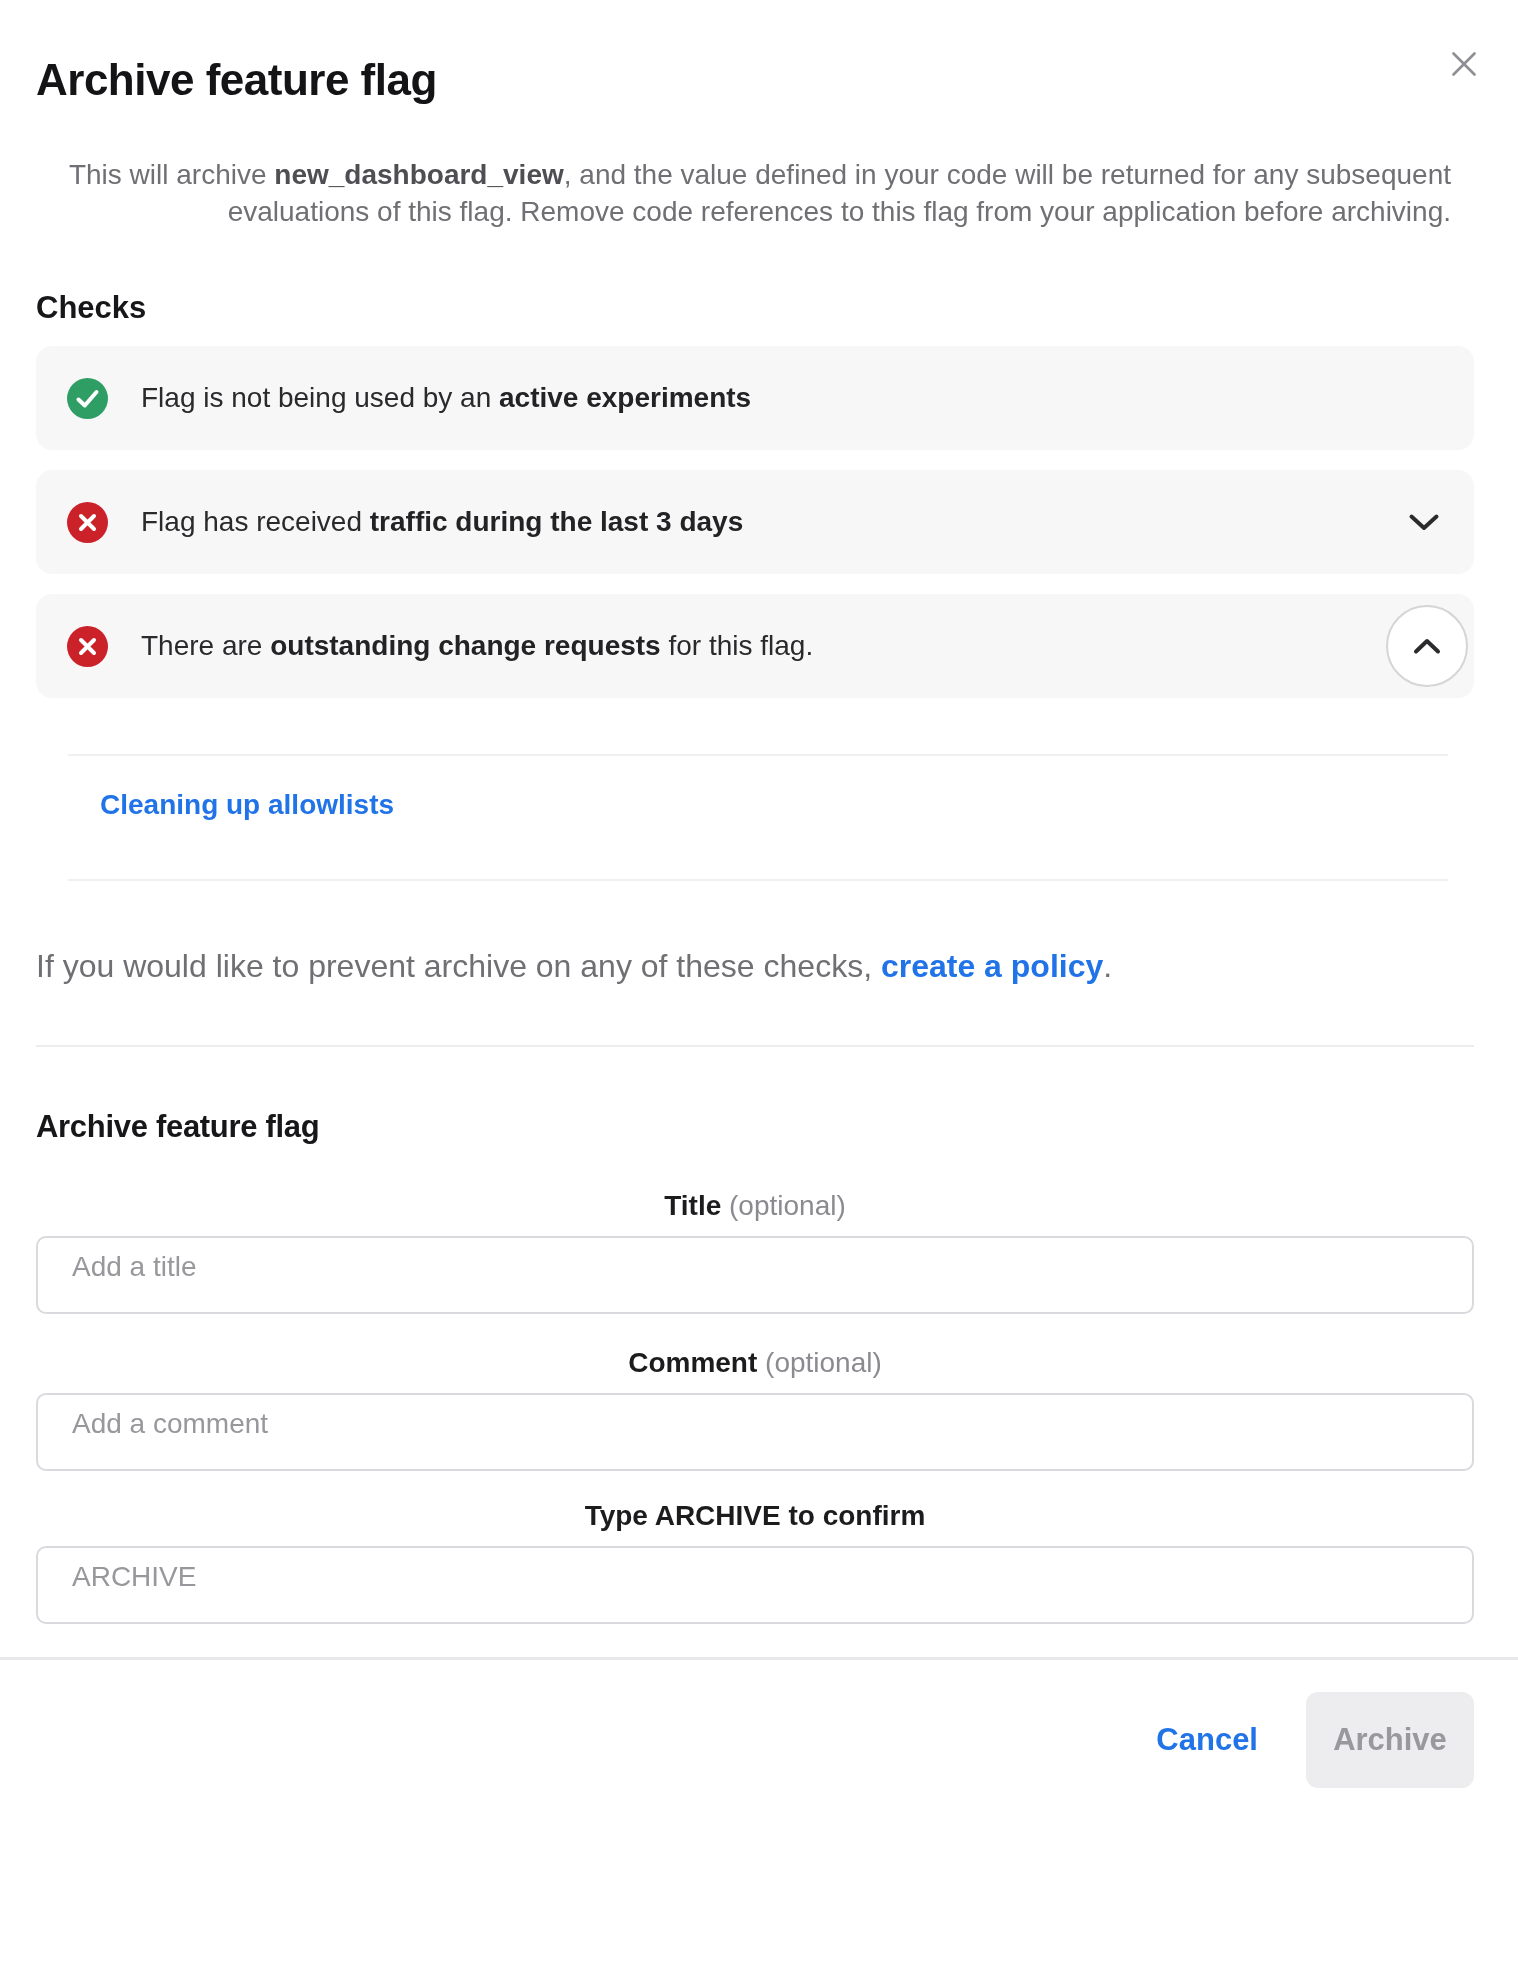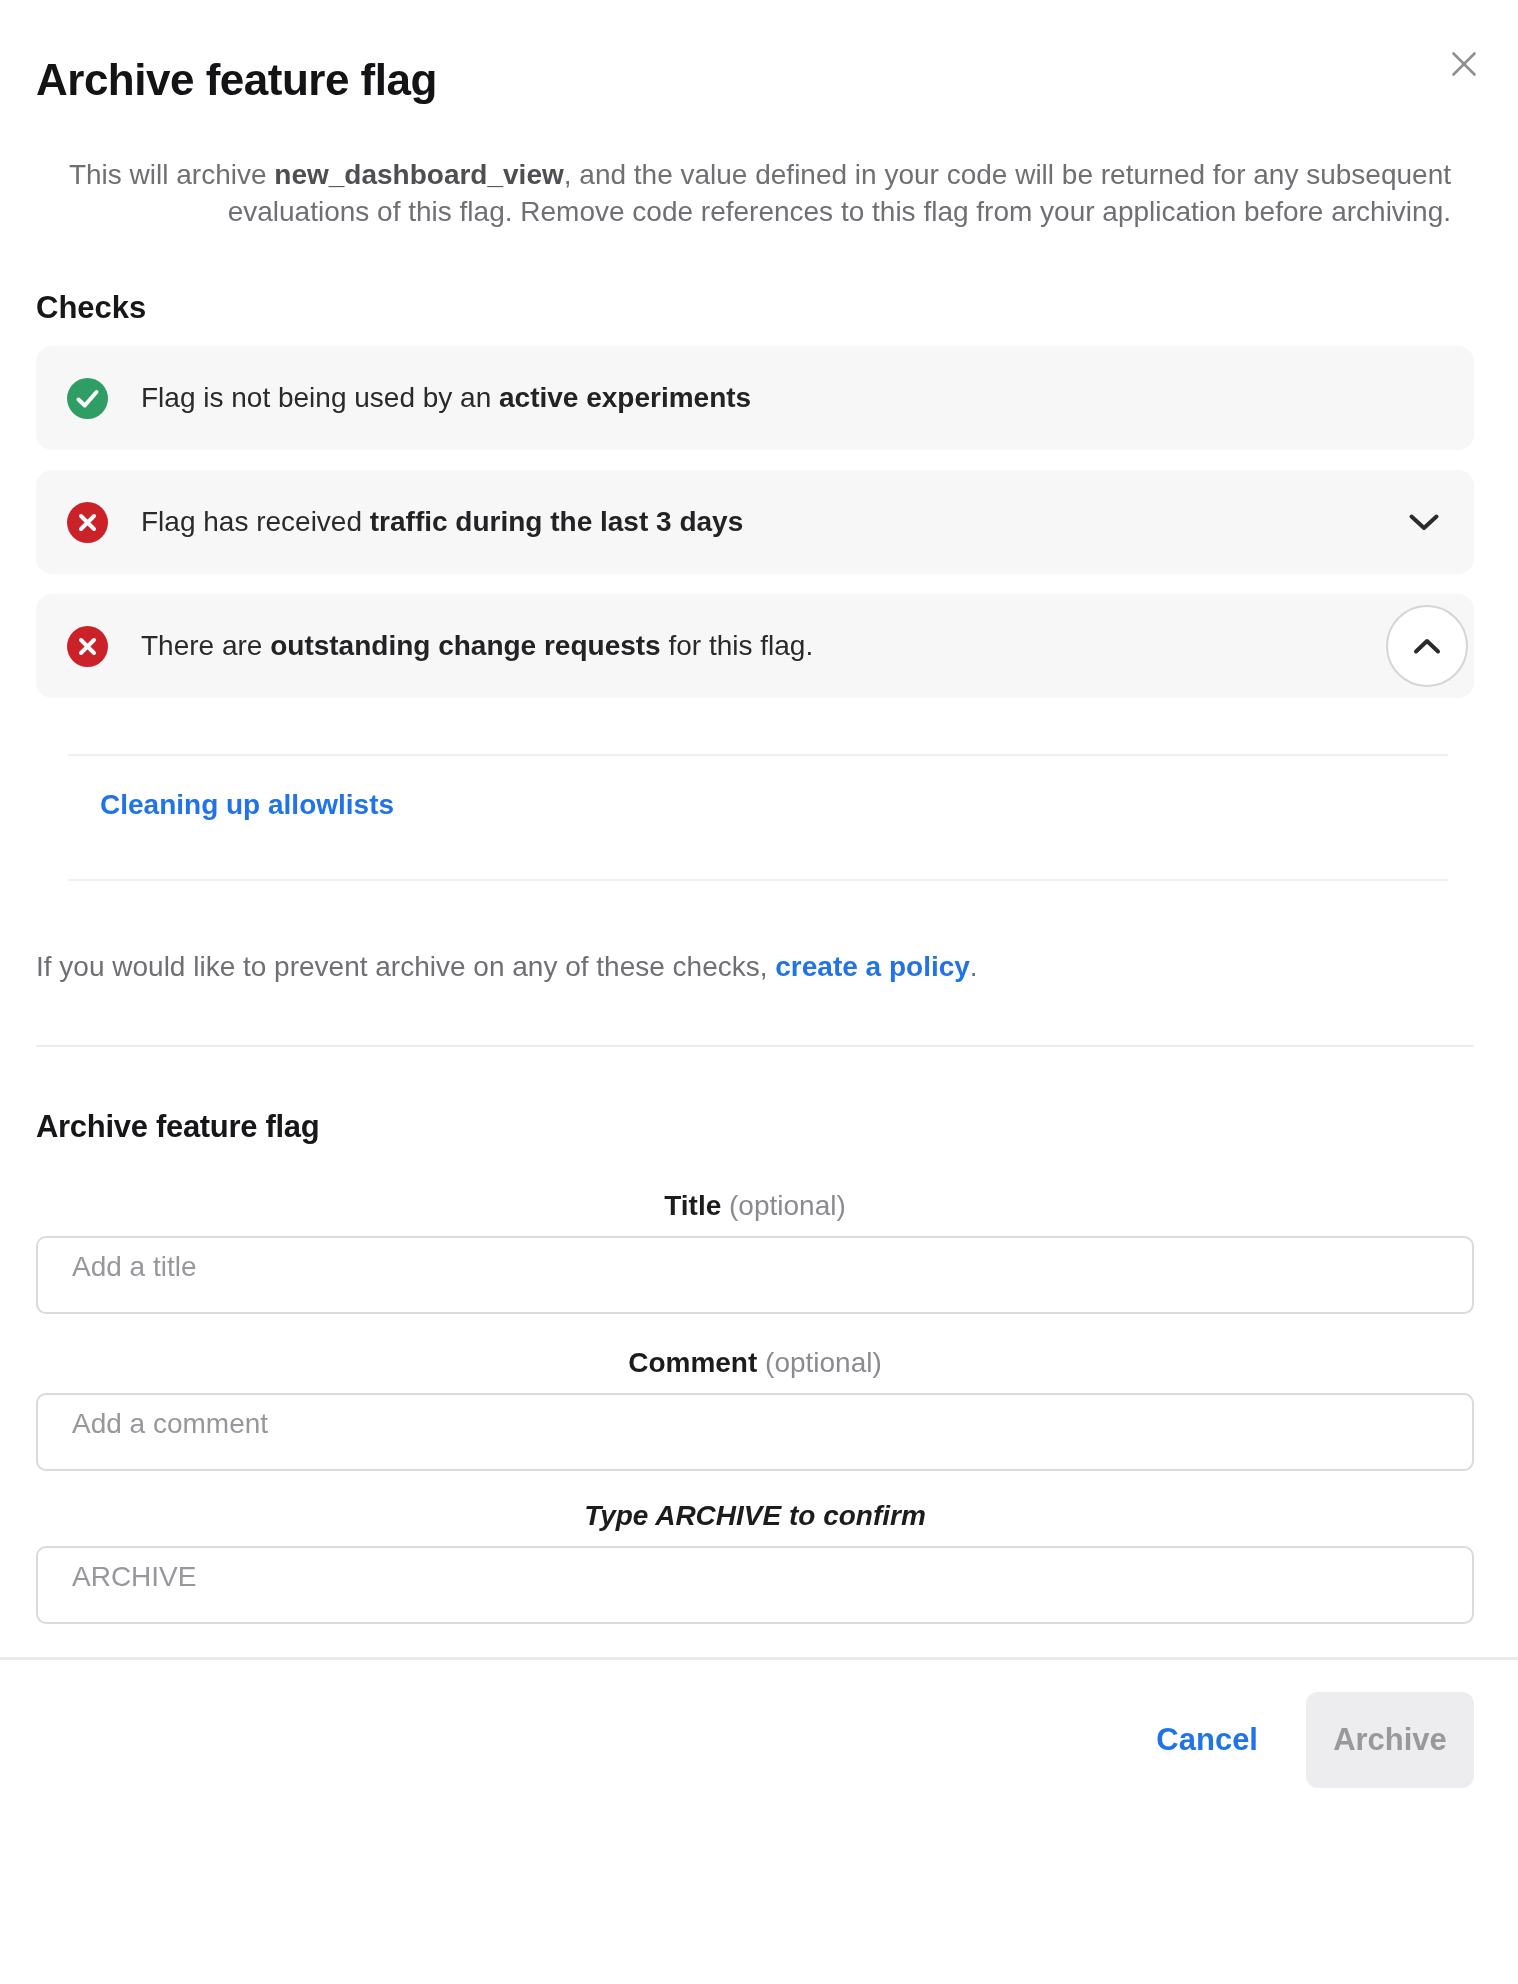--- a/index.html
+++ b/index.html
@@ -57,30 +57,30 @@
     background: #ffffff; border: 2px solid #d5d5d8;
     margin-right: -28px;
   }
 
   .cr-panel { margin: 56px 26px 0 32px; }
   .cr-heading { padding-left: 32px; font-size: 26px; line-height: 30px; font-weight: 700; letter-spacing: 0.3px; color: #121214; }
   .cr-divider { margin-top: 26px; height: 2px; background: #f0f0f2; }
   .cr-link-row { padding: 30px 0 30px 32px; }
   .cr-link { font-size: 28px; line-height: 37px; font-weight: 700; color: var(--link, #2173E8); text-decoration: none; cursor: pointer; }
 
-  .policy-note { margin: 67px 0 0; font-size: 28px; line-height: 37px; color: #6f6f74; }
+  .policy-note { margin: 67px 0 0; font-size: 32px; line-height: 37px; color: #6f6f74; }
   .policy-note a { color: var(--link, #2173E8); font-weight: 700; text-decoration: none; cursor: pointer; }
 
   .big-divider { margin-top: 60px; height: 2px; background: #ececee; }
 
   h3.form-heading { margin: 62px 0 0; font-size: 31px; line-height: 36px; font-weight: 700; color: #17171a; letter-spacing: -0.3px; }
 
   .field-label { margin-top: 42px; font-size: 28px; line-height: 37px; text-align: center; }
   .field-label.tight { margin-top: 30px; }
-  .field-label.tighter { margin-top: 26px; font-style: italic; }
+  .field-label.tighter { margin-top: 26px; }
   .field-label .lbl { font-weight: 700; color: #1c1c1e; }
   .field-label .opt { color: #8a8a90; font-weight: 400; }
 
   .text-input {
     display: block; margin-top: 12px; width: 100%; height: 78px;
     border: 2px solid #d9d9de; border-radius: 10px;
     padding: 0 30px 16px 34px; font-size: 28px;
     font-family: "Liberation Sans", "DejaVu Sans", sans-serif;
     color: #1c1c1e; background: #fff; outline: none;
   }

